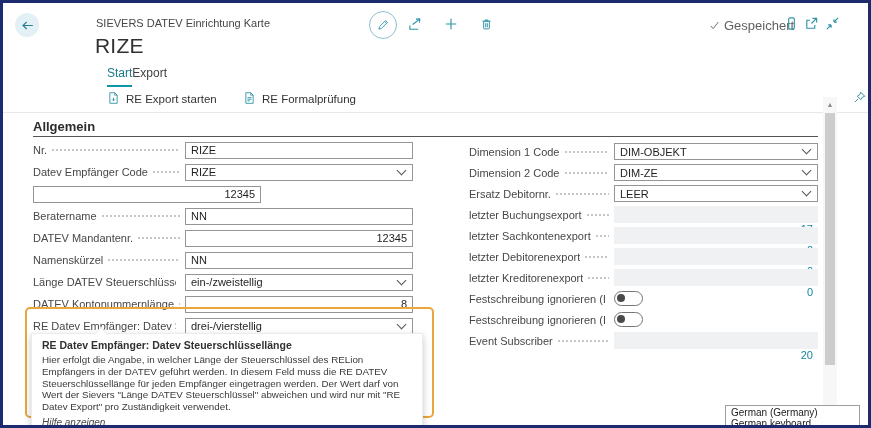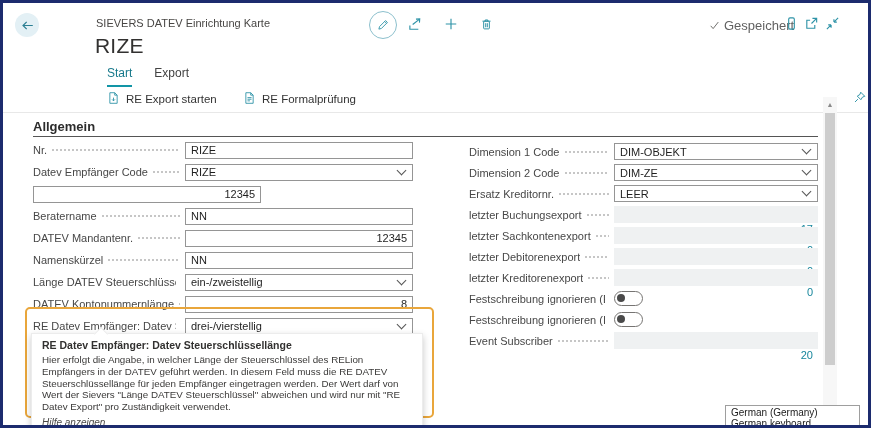--- a/index.html
+++ b/index.html
@@ -17,21 +17,21 @@
     background:#e3f0f5;display:flex;align-items:center;justify-content:center;cursor:pointer;}
   .caption{left:93px;top:14px;font-size:11px;color:#484644;}
   .icon-btn{display:flex;align-items:center;justify-content:center;cursor:pointer;}
   .pencil-circle{left:366px;top:8px;width:26px;height:26px;border-radius:50%;border:1px solid #8cc0cd;}
   .hicon-share{left:405px;top:14px;} .hicon-plus{left:441px;top:14px;} .hicon-trash{left:477px;top:14px;}
   .saved{left:706px;top:15px;font-size:13px;color:#616161;display:flex;align-items:center;gap:4px;}
   .hicon-bookmark{left:781px;top:13px;} .hicon-popout{left:801px;top:13px;} .hicon-collapse{left:822px;top:13px;}
   .page-title{left:92px;top:31px;font-size:21px;color:#323130;letter-spacing:.2px;}
 
   
-  .tabs{left:104px;top:63px;display:flex;gap:22px;font-size:12px;}
+  .tabs{left:104px;top:63px;display:flex;font-size:12px;}
   .tab{padding-bottom:5px;color:#424242;cursor:pointer;}
   .tab.active{color:#17798b;border-bottom:2px solid #1295a6;}
   .actionbar-item{top:88px;display:flex;align-items:flex-end;gap:6px;font-size:11.5px;color:#333;cursor:pointer;}
   .act1{left:104px;} .act2{left:240px;}
   .pin{left:850px;top:88px;}
   .action-divider{left:0;top:109px;width:865px;height:1px;background:#e8e8e8;}
 
   
   .section-title{left:30px;top:116px;font-size:13px;font-weight:bold;color:#2b2b2b;}
   .section-rule{left:30px;top:133px;width:785px;height:1px;background:#555;}
@@ -309,21 +309,21 @@
           <span class="ltext">Dimension 2 Code</span>
           <span class="leader"></span>
         </div>
         <div class="fctl dropdown">
           <span class="val">DIM-ZE</span>
           <span class="chev"></span>
         </div>
       </div>
       <div class="frow">
         <div class="flabel">
-          <span class="ltext">Ersatz Kreditornr.</span>
+          <span class="ltext">Ersatz Debitornr.</span>
           <span class="leader"></span>
         </div>
         <div class="fctl dropdown">
           <span class="val">LEER</span>
           <span class="chev"></span>
         </div>
       </div>
       <div class="frow">
         <div class="flabel">
           <span class="ltext">letzter Buchungsexport</span>

